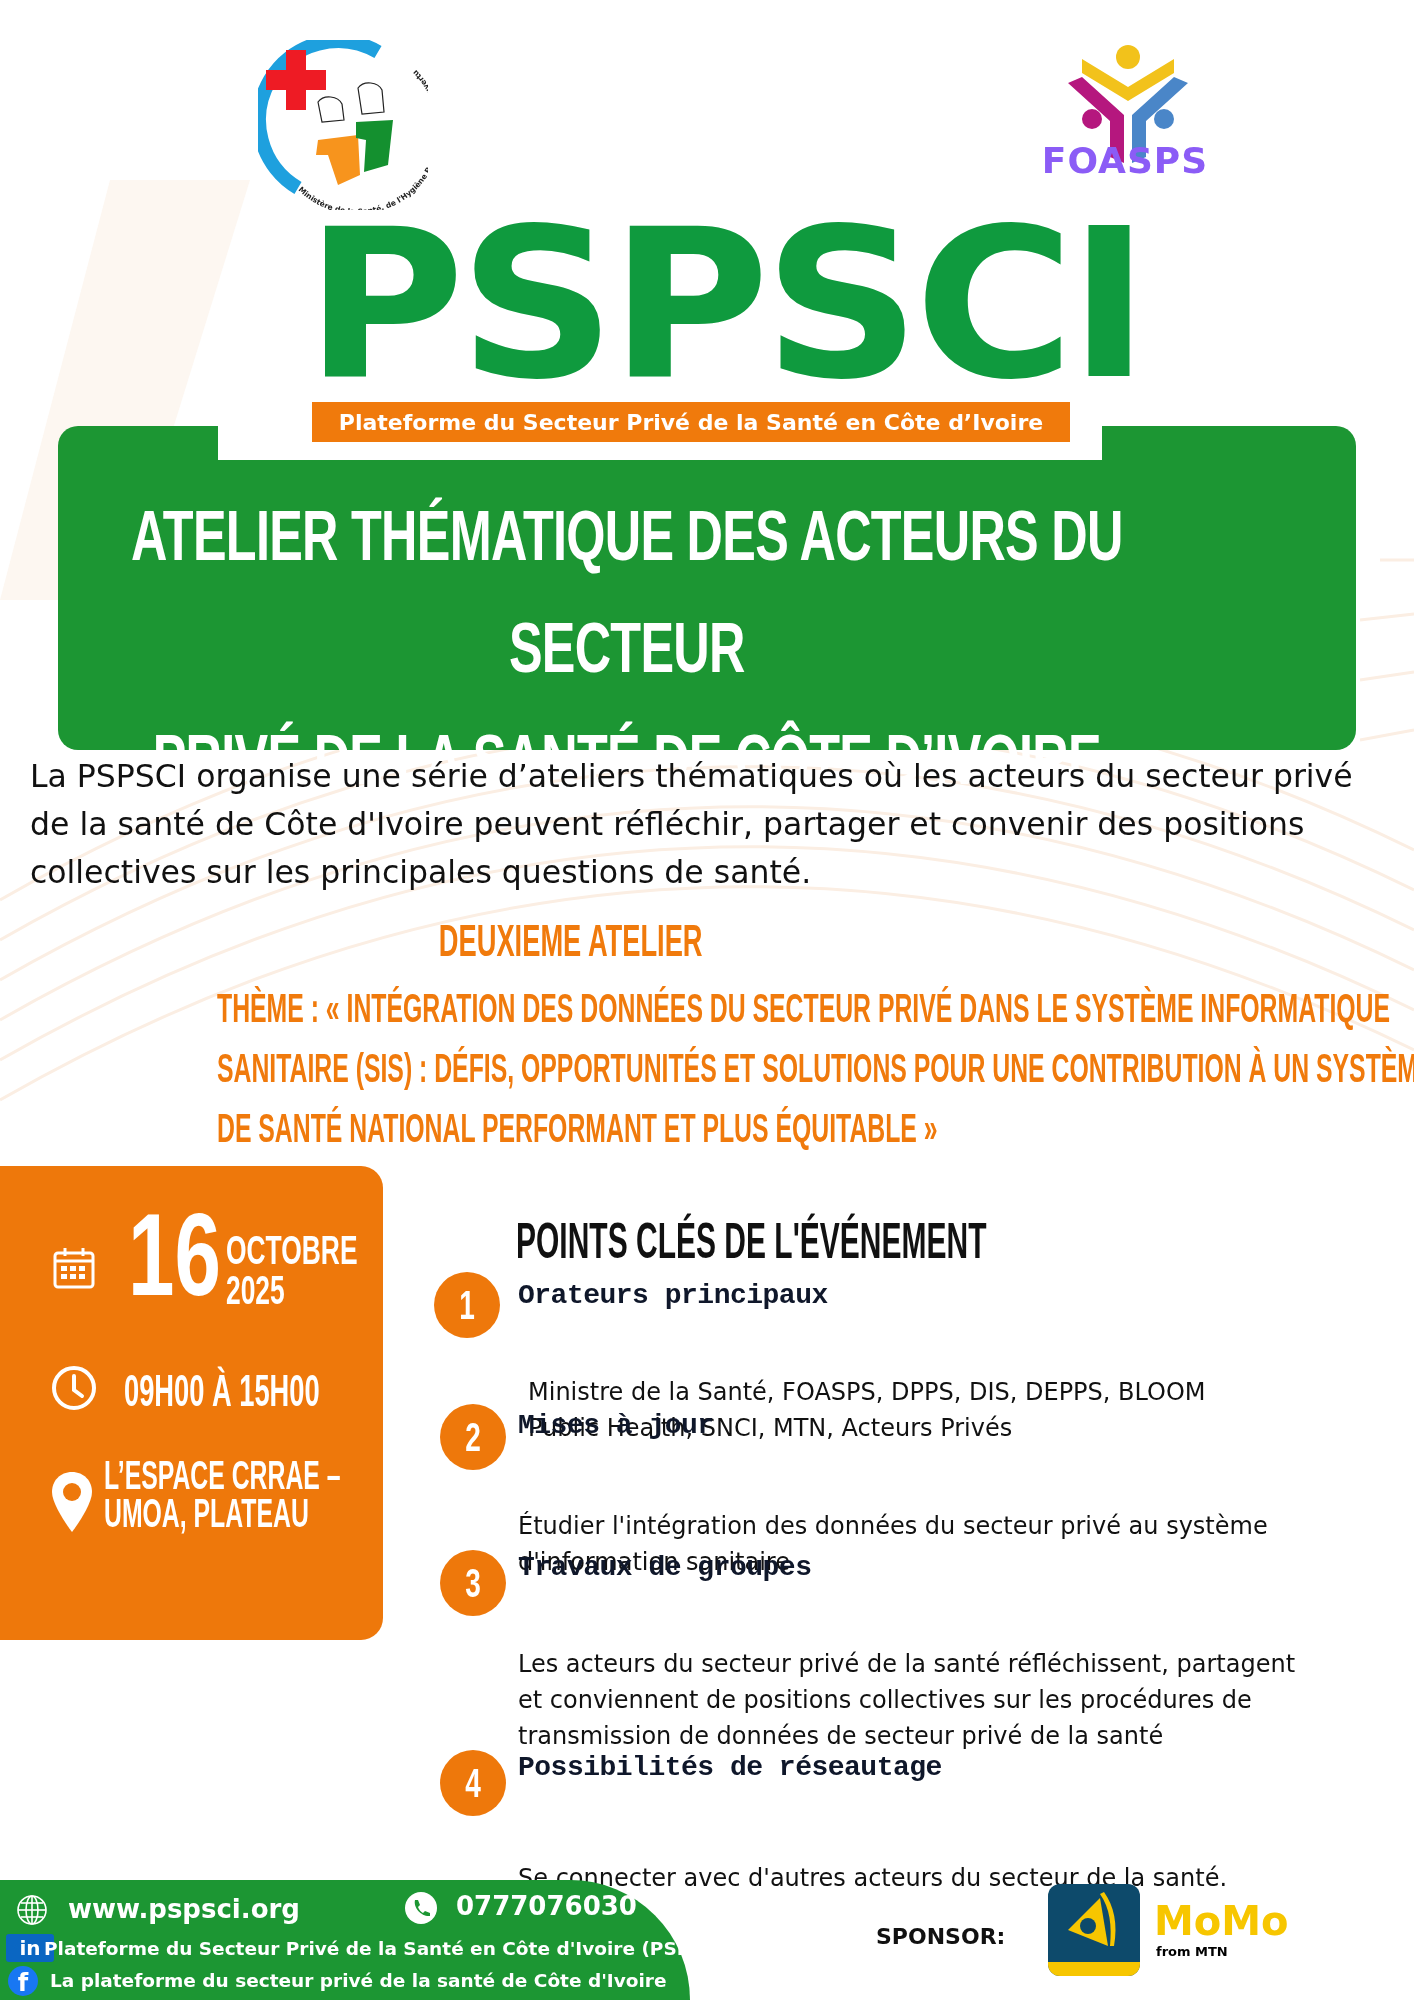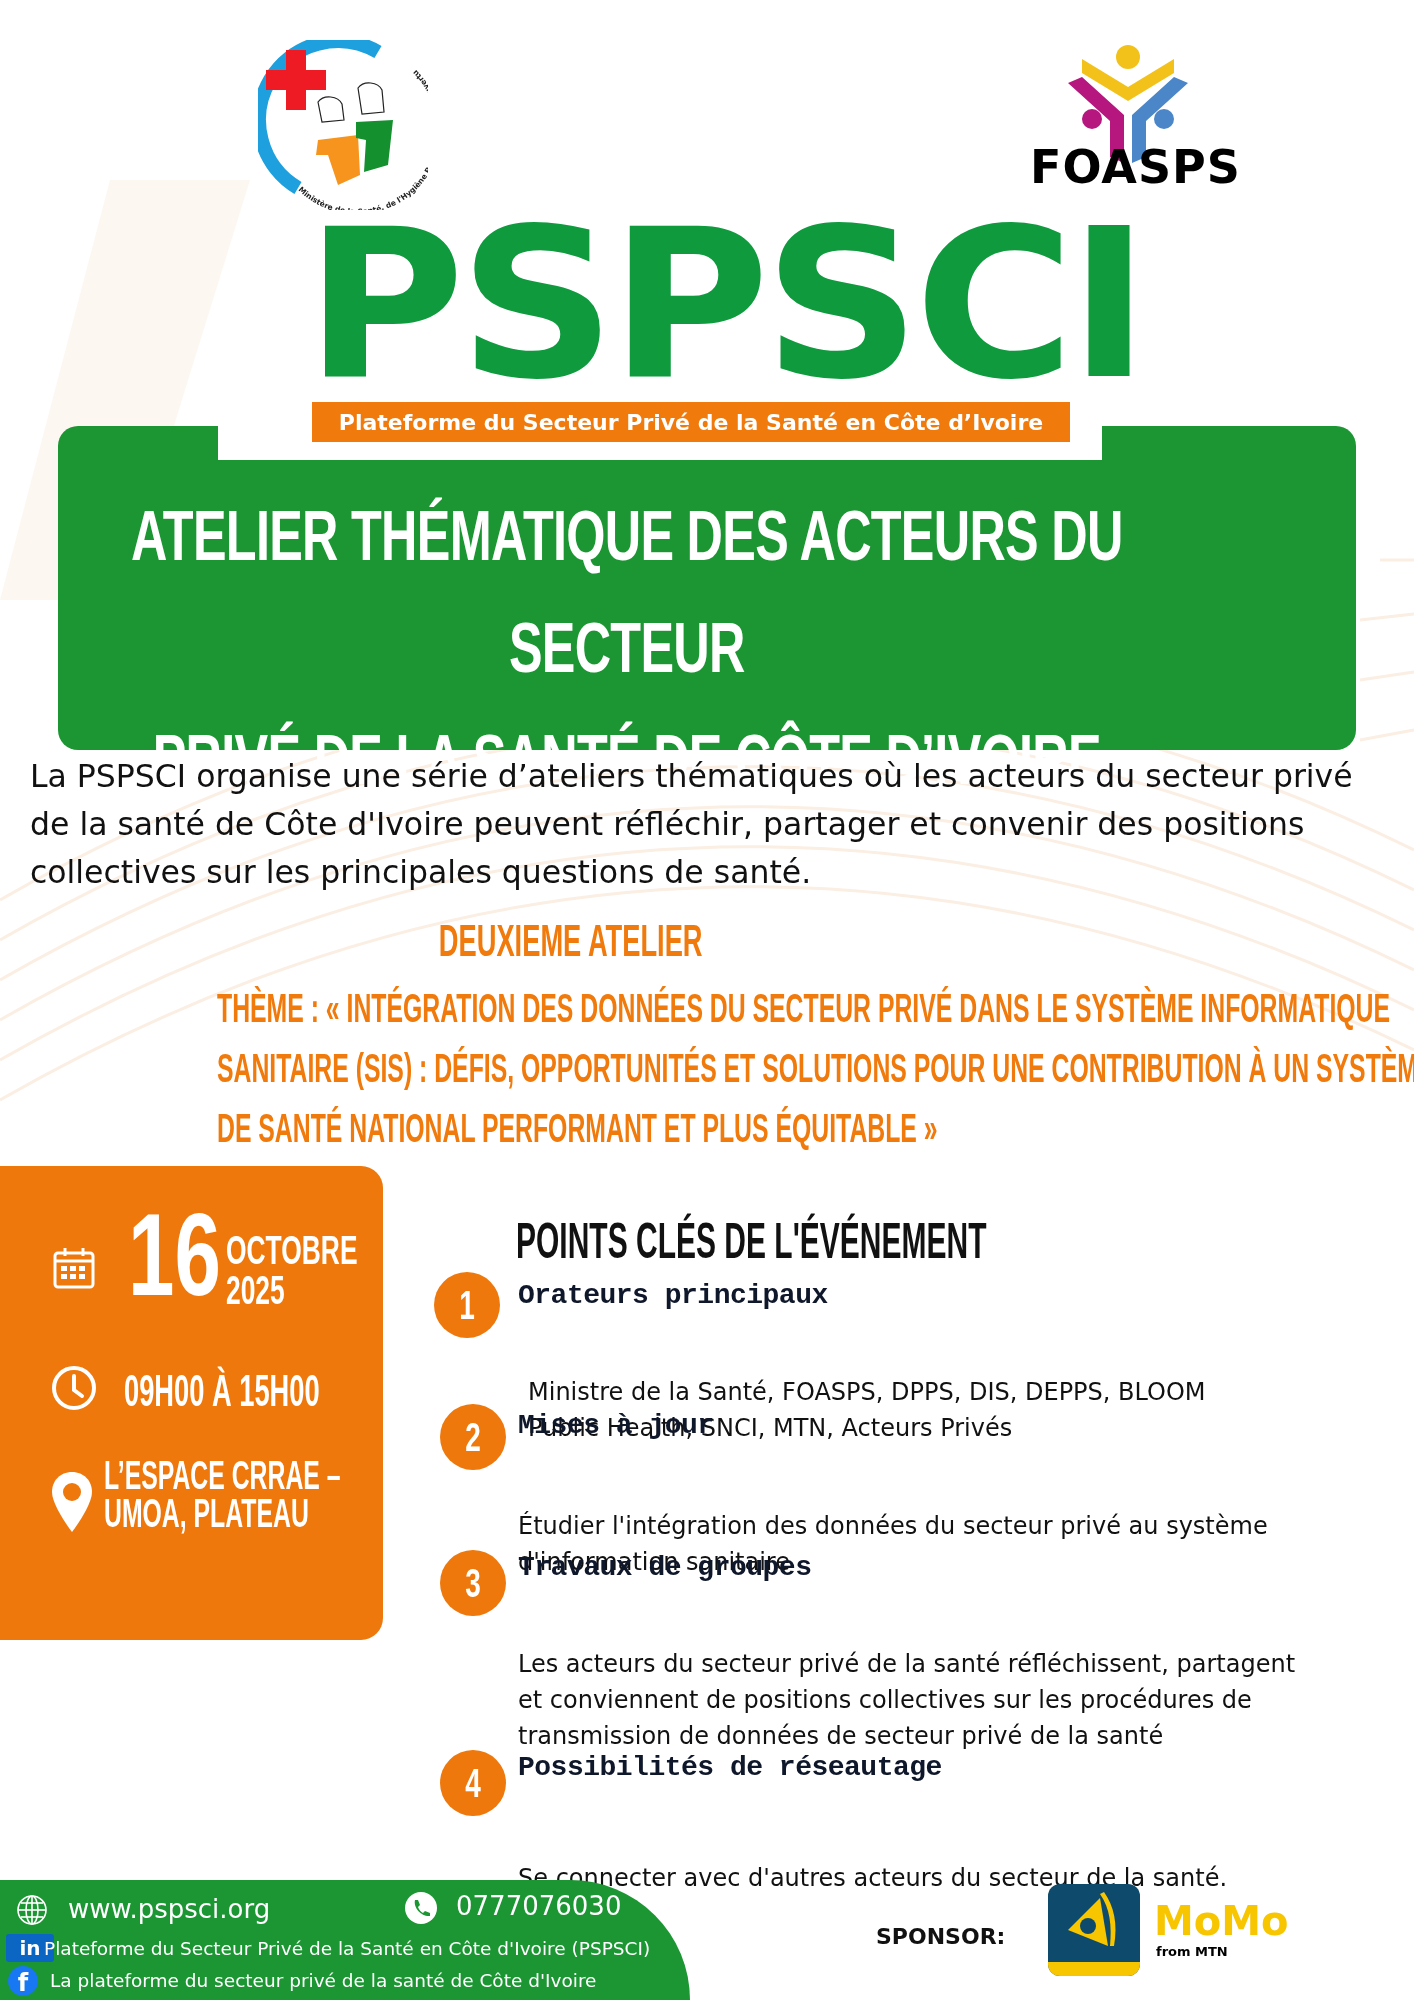--- a/index.html
+++ b/index.html
@@ -4,21 +4,21 @@
 <style>
   * { box-sizing: border-box; margin: 0; padding: 0; }
   html, body { width: 1414px; height: 2000px; background: #ffffff; overflow: hidden; }
   body { position: relative; font-family: "Liberation Sans", sans-serif; color: #111; }
 
   .bg-arcs { position: absolute; inset: 0; pointer-events: none; }
 
   .ministry-logo { position: absolute; left: 258px; top: 40px; width: 170px; height: 170px; }
   .foasps-logo { position: absolute; left: 1040px; top: 25px; width: 180px; height: 160px; }
   .foasps-text { position: absolute; left: 1030px; top: 140px; width: 190px; text-align: center;
-    font-family: "DejaVu Sans", sans-serif; font-weight: bold; font-size: 46px; color: #000000; letter-spacing: 1px; }
+    font-family: "DejaVu Sans", sans-serif; font-weight: bold; font-size: 36px; color: #8b5cf6; letter-spacing: 1px; }
 
   .brand-word { position: absolute; left: 305px; top: 215px; width: 770px; height: 180px;
     font-family: "DejaVu Sans", sans-serif; font-weight: bold; font-size: 218px; line-height: 180px;
     color: #0f9a3e; letter-spacing: -6px; text-align: center; transform: scaleY(0.95); }
   .brand-tagline { position: absolute; left: 312px; top: 402px; width: 758px; height: 40px; background: #f07a0c;
     color: #fff; font-family: "DejaVu Sans", sans-serif; font-weight: bold; font-size: 22px;
     display: flex; align-items: center; justify-content: center; }
 
   .title-panel { position: absolute; left: 58px; top: 426px; width: 1298px; height: 324px;
     background: #1c9633; border-radius: 20px; }
@@ -53,21 +53,21 @@
   .points-title { position: absolute; left: 516px; top: 1212px; font-weight: bold; font-size: 50px; color: #111;
     transform: scaleX(0.6); transform-origin: 0 0; white-space: nowrap; }
   .point-num { position: absolute; width: 66px; height: 66px; border-radius: 50%; background: #ee780b; color: #fff;
     font-weight: bold; font-size: 40px; display: flex; align-items: center; justify-content: center; }
   .point-num span { display: inline-block; transform: scaleX(0.7); }
   .point-head { position: absolute; font-family: Liberation Mono, monospace; font-weight: bold; font-size: 28px; color: #0f172a; white-space: nowrap; letter-spacing: -0.5px; }
   .point-body { position: absolute; font-family: "DejaVu Sans", sans-serif; font-size: 24px; line-height: 36px; color: #111; margin-top: 48px; }
 
   .footer-band { position: absolute; left: 0; top: 1880px; width: 690px; height: 120px; background: #1c9633;
     border-top-right-radius: 120px 120px; }
-  .footer-text { position: absolute; color: #fff; font-family: "DejaVu Sans", sans-serif; font-weight: normal; white-space: nowrap; }
+  .footer-text { position: absolute; color: #fff; font-family: "DejaVu Sans", sans-serif; font-weight: bold; white-space: nowrap; }
   .sponsor-label { position: absolute; left: 876px; top: 1924px; font-family: "DejaVu Sans", sans-serif; font-weight: bold; font-size: 22px; color: #111; }
   .momo-app { position: absolute; left: 1048px; top: 1884px; width: 92px; height: 92px; border-radius: 12px; background: #0d4a6b; overflow: hidden; }
   .momo-text { position: absolute; left: 1154px; top: 1898px; font-family: "DejaVu Sans", sans-serif; font-weight: bold; font-size: 40px; color: #f7c600; }
   .momo-sub { position: absolute; left: 1156px; top: 1944px; font-family: "DejaVu Sans", sans-serif; font-weight: bold; font-size: 13px; color: #000000; }
 </style>
 </head>
 <body>
 
 <svg class="bg-arcs" width="1414" height="2000" viewBox="0 0 1414 2000">
   <g fill="none" stroke="#fbeee3" stroke-width="3">

